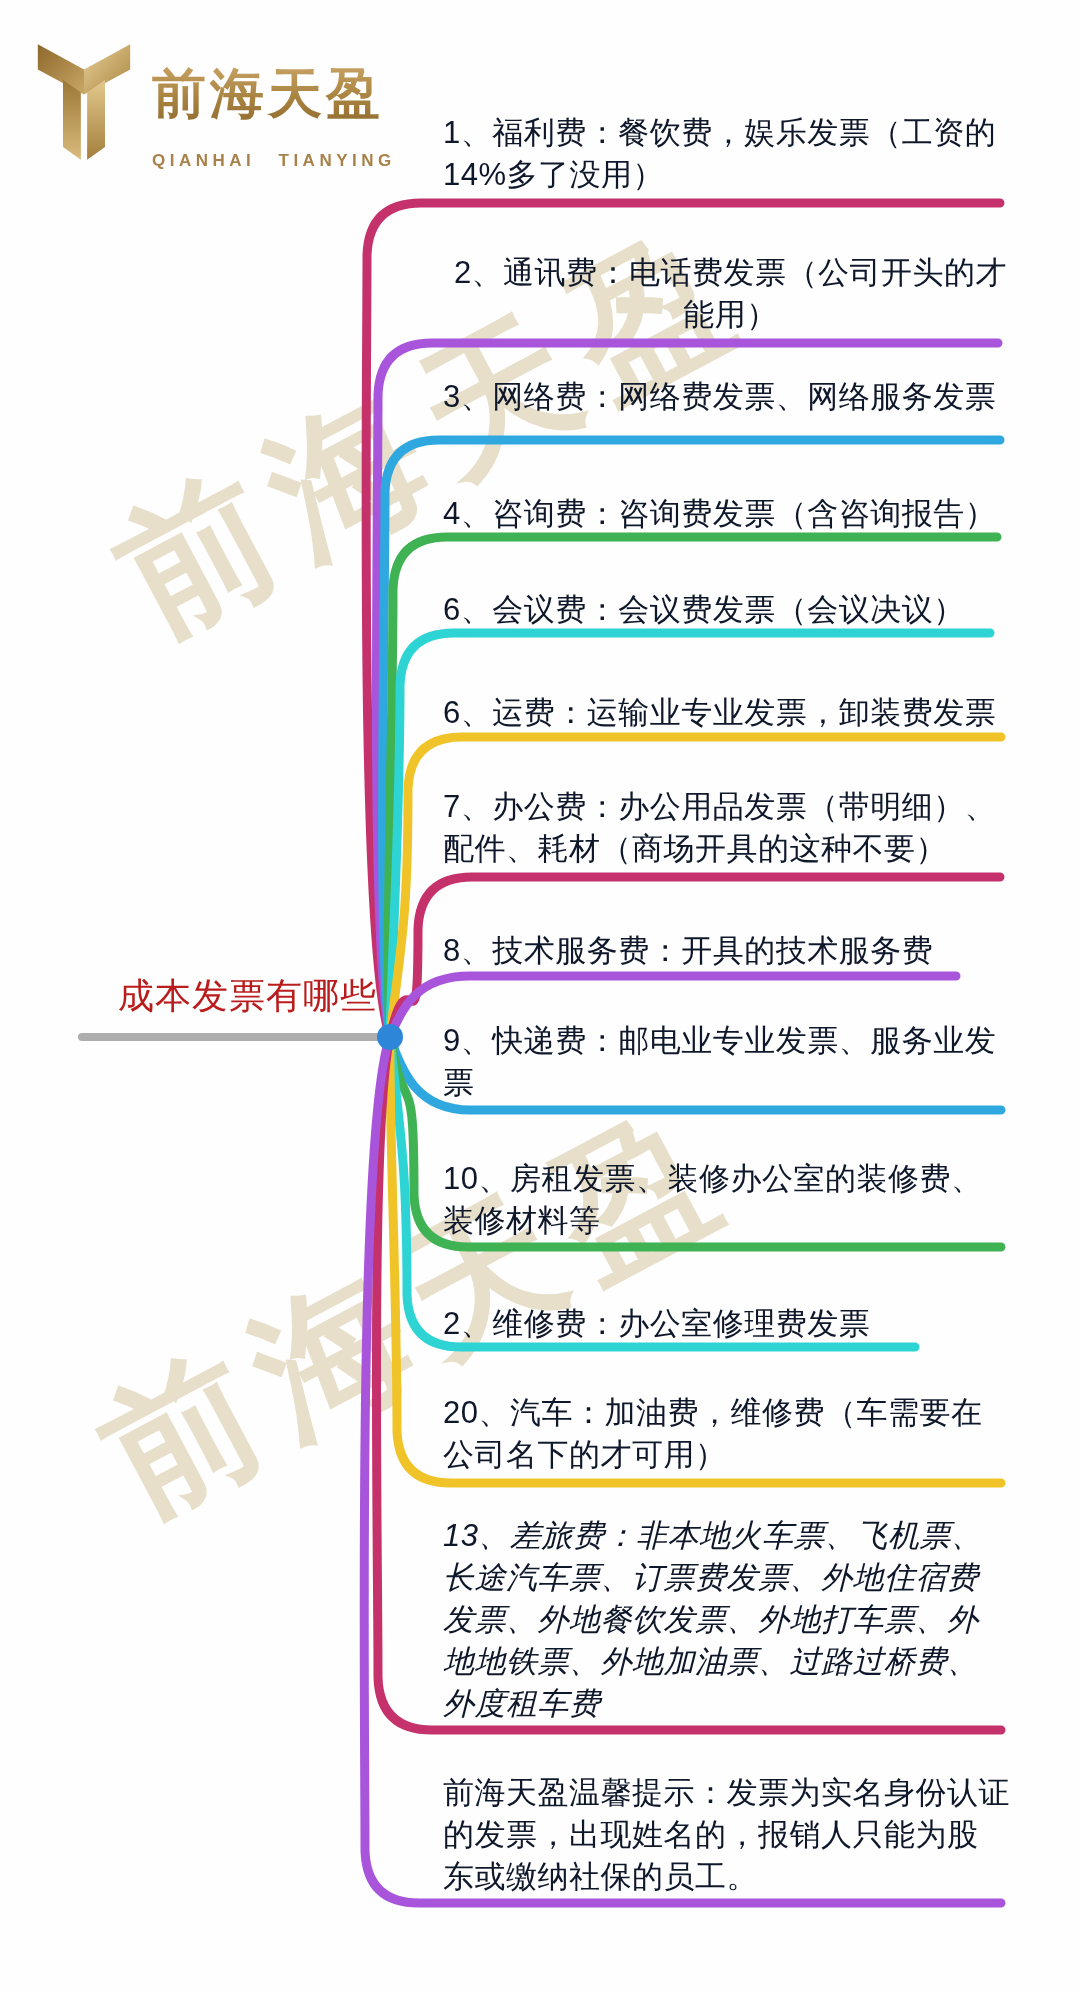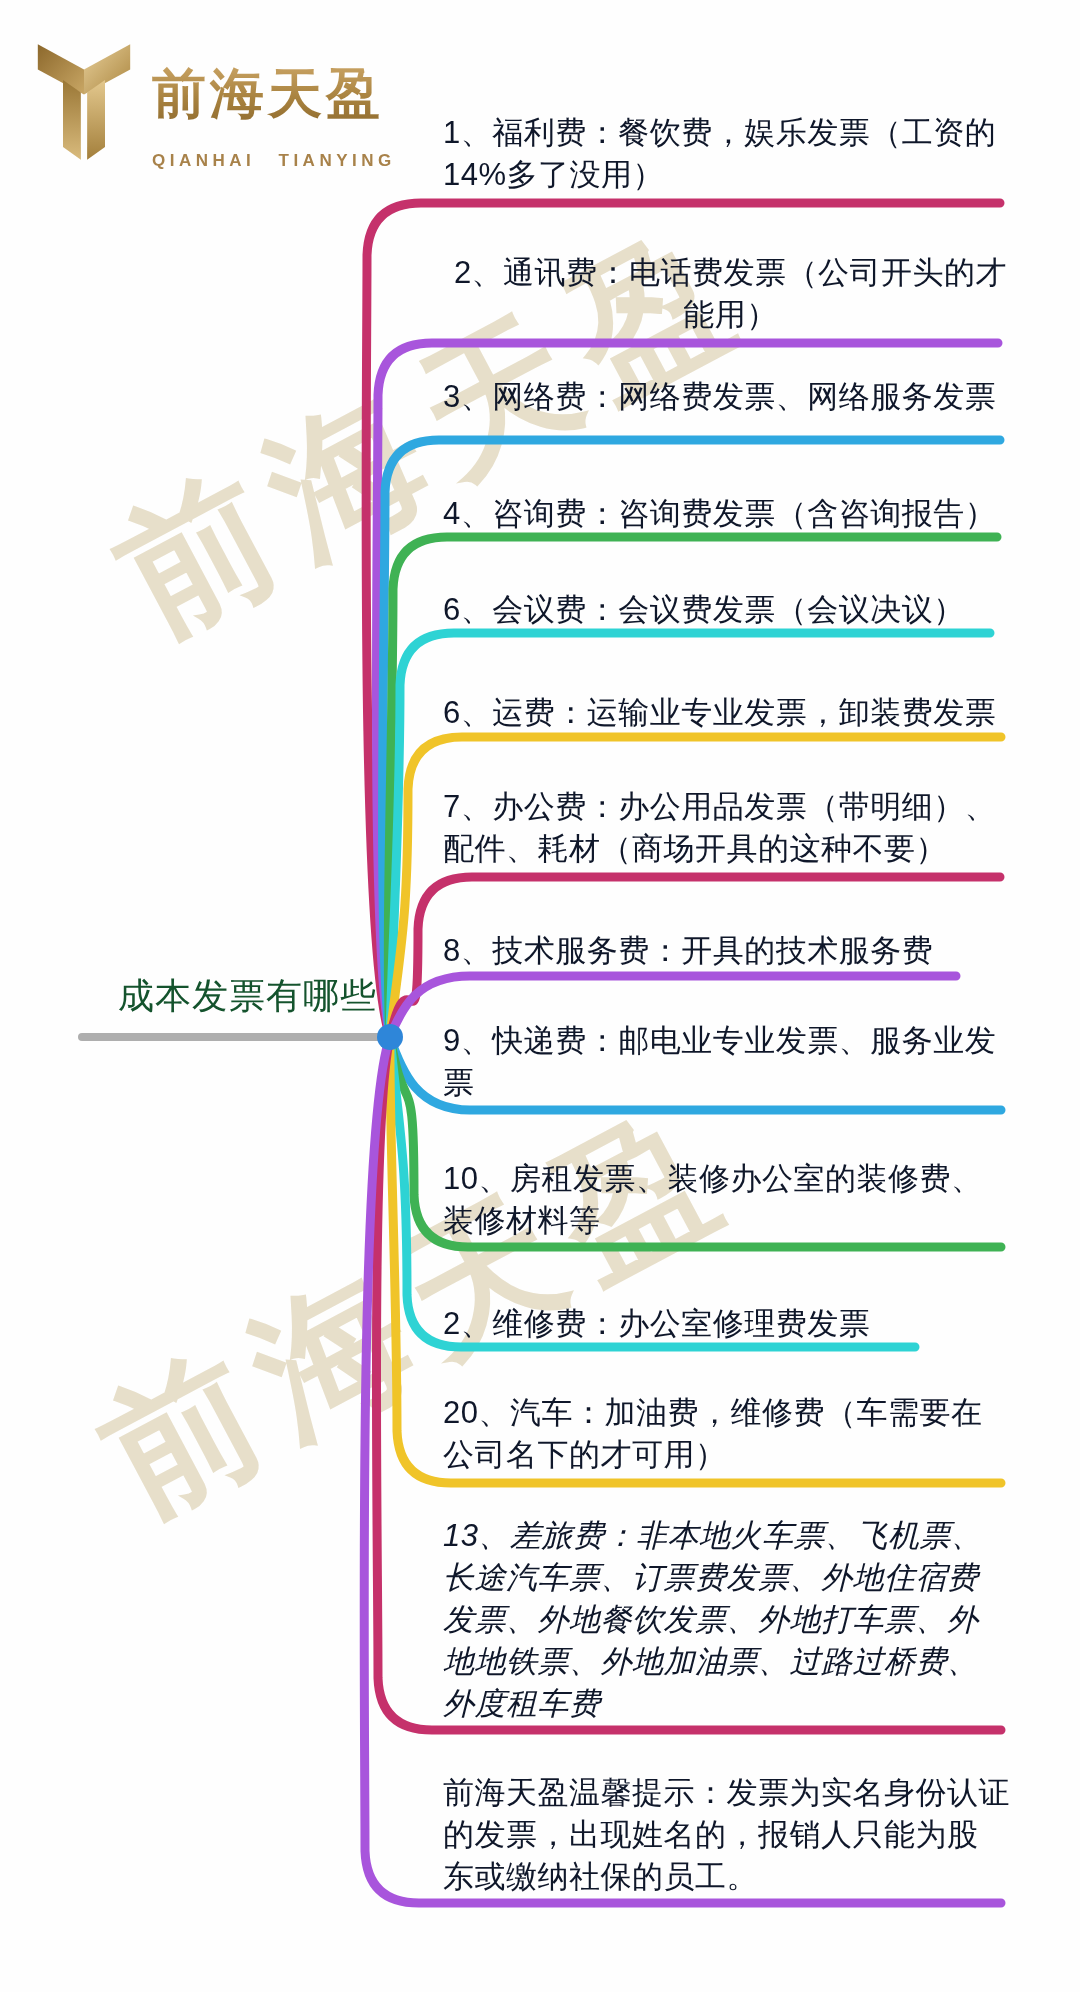--- a/index.html
+++ b/index.html
@@ -29,21 +29,21 @@
     color:rgba(201,181,131,0.42);white-space:nowrap;pointer-events:none;
     transform:rotate(-28deg);transform-origin:0 100%;
   }
   #wm1{left:180px;top:480px;}
   #wm2{left:165px;top:1360px;}
   
   #connector-layer{position:absolute;left:0;top:0;}
   
   .root-label{
     position:absolute;left:118px;top:972px;width:280px;
-    font-size:36px;color:#14532d;letter-spacing:1px;white-space:nowrap;
+    font-size:36px;color:#b91c1c;letter-spacing:1px;white-space:nowrap;
   }
   
   .branch-label{
     position:absolute;left:443px;width:575px;
     font-size:31px;line-height:42px;color:#0f172a;
     white-space:pre-line;letter-spacing:0.5px;
   }
 </style>
 </head>
 <body>

